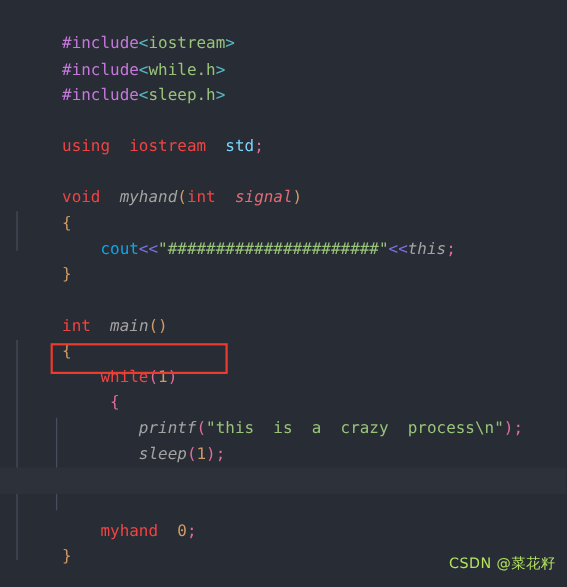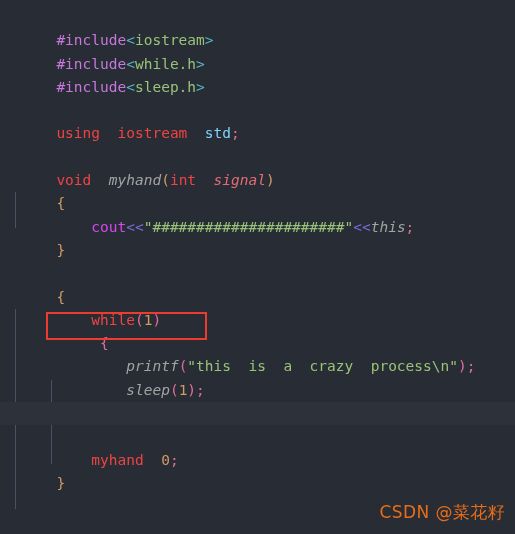--- a/index.html
+++ b/index.html
@@ -51,43 +51,43 @@
   .t-anglebr { color: #56b6c2; }
   .t-header  { color: #98c379; }
   .t-kw      { color: #ef4444; }
   .t-ns      { color: #7dd3fc; }
   .t-func    { color: #a3a3a3; font-style: italic; }
   .t-paren   { color: #d19a66; }
   .t-paren2  { color: #e06c9a; }
   .t-param   { color: #e06c75; font-style: italic; }
   .t-brace   { color: #d19a66; }
   .t-brace2  { color: #e06c9a; }
-  .t-obj     { color: #d946ef; text-align: right; }
+  .t-obj     { color: #0ea5e9; text-align: right; }
   .t-op      { color: #7a6fdb; }
   .t-str     { color: #98c379; }
   .t-num     { color: #d19a66; }
   .t-semi    { color: #e06c9a; }
   .t-plain   { color: #abb2bf; }
 
   
   .annot-box {
     position: absolute;
     border: 2px solid #ef3b2d;
     background: transparent;
     pointer-events: none;
     box-sizing: border-box;
   }
 
   .watermark {
     position: absolute;
     right: 10px;
     bottom: 10px;
-    color: #f97316;
+    color: #bef264;
     font-family: "DejaVu Sans", "Liberation Sans", sans-serif;
-    font-size: 17px;
+    font-size: 13px;
     letter-spacing: 0.4px;
     opacity: 0.92;
   }
 </style>
 </head>
 <body>
 
 <div id="editor">
 
   <div class="guide" style="left:15px; top:192px; height:36px;"></div>
@@ -127,20 +127,23 @@
     <div class="line">
       <span class="t-plain">    </span><span class="t-obj">cout</span><span class="t-op">&lt;&lt;</span><span class="t-str">"######################"</span><span class="t-op">&lt;&lt;</span><span class="t-func">this</span><span class="t-semi">;</span>
     </div>
 
     <div class="line">
       <span class="t-brace">}</span>
     </div>
 
     <div class="line blank">&nbsp;</div>
 
+    <div class="line">
+      <span class="t-kw">int</span><span class="t-plain">  </span><span class="t-func">main</span><span class="t-paren">(</span><span class="t-paren">)</span>
+    </div>
 
     <div class="line">
       <span class="t-brace">{</span>
     </div>
 
 
     <div class="line">
       <span class="t-plain">    </span><span class="t-kw">while</span><span class="t-paren2">(</span><span class="t-num">1</span><span class="t-paren2">)</span>
     </div>
 

